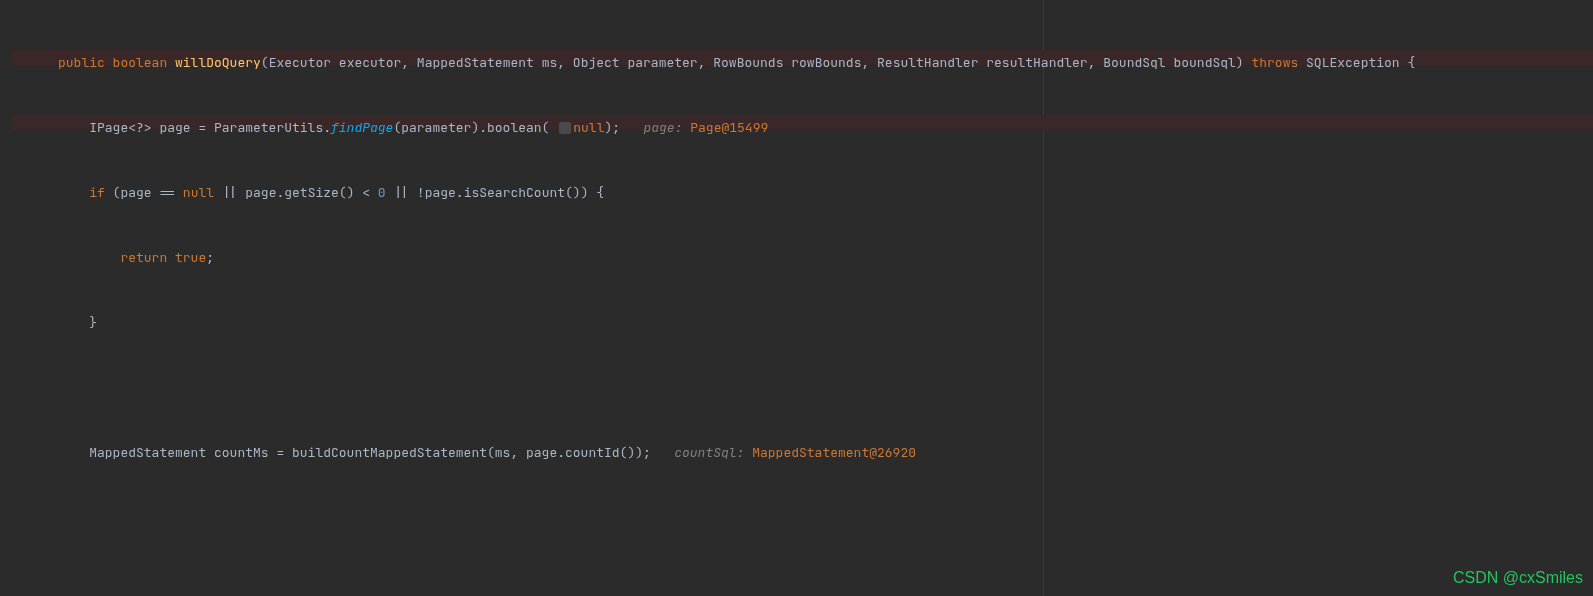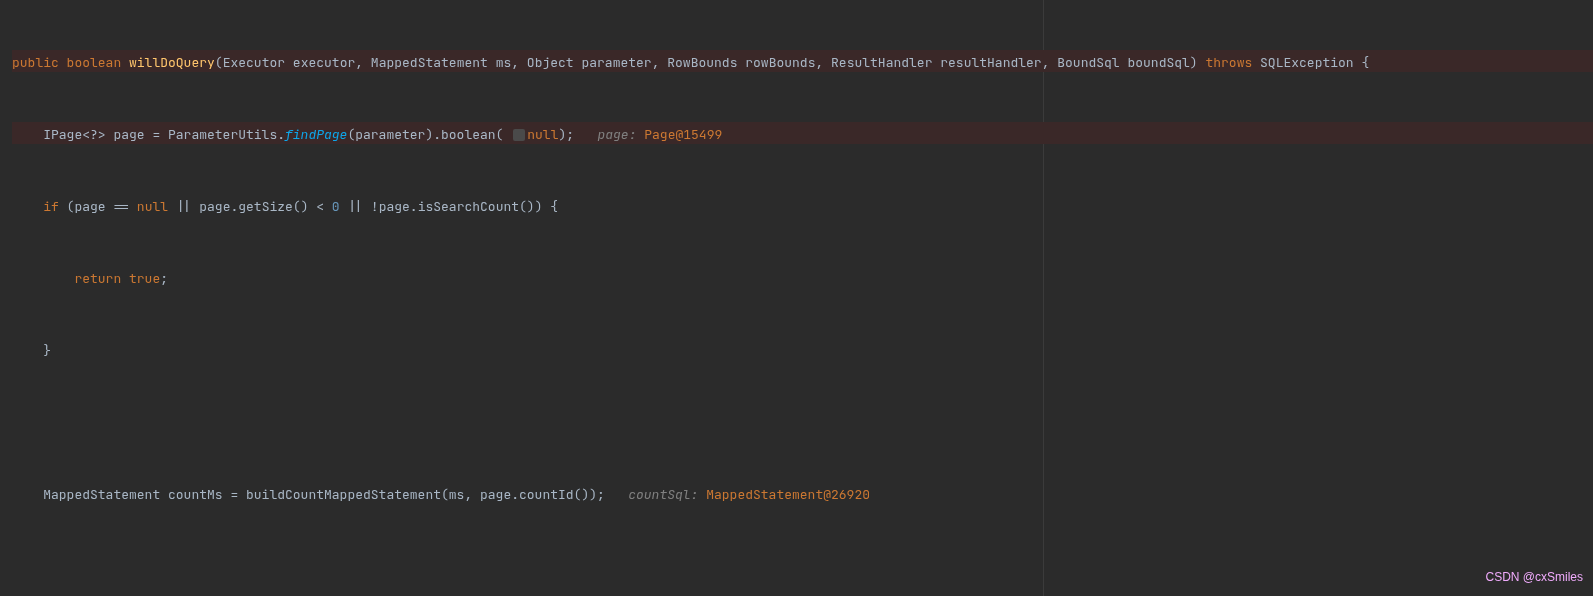--- a/index.html
+++ b/index.html
@@ -16,22 +16,23 @@
       overflow-x: auto;
       width: 1593px;
       height: 596px;
       position: relative;
     }
     .editor {
       padding-left: 12px;
       white-space: pre;
     }
     .line {
-      height: 22px;
+      height: 15px;
       position: relative;
+      padding-left: 46px;
     }
     .line-bg-highlight {
       background: #3a2828;
     }
     .kw { color: #cc7832; }
     .method-decl { color: #ffc66d; }
     .static-method { color: #0ea5e9; font-style: italic; }
     .num { color: #6897bb; }
     .comment { color: #808080; font-style: italic; }
     .debug-val { color: #cc7832; }
@@ -49,23 +50,23 @@
       left: 1043px;
       top: 0;
       width: 1px;
       height: 100%;
       background: #3b3b3b;
     }
     .watermark {
       position: absolute;
       right: 10px;
       bottom: 6px;
-      color: #f0abfc;
+      color: #22c55e;
       font-family: sans-serif;
-      font-size: 12px;
+      font-size: 16px;
       margin-left: 24px;
     }
   </style>
 </head>
 <body>
 
 <div class="vline"></div>
 
 <div class="editor">
   <div class="line line-bg-highlight"><span class="kw">public boolean </span><span class="method-decl">willDoQuery</span><span>(Executor executor, MappedStatement ms, Object parameter, RowBounds rowBounds, ResultHandler resultHandler, BoundSql boundSql) </span><span class="kw">throws</span><span> SQLException {</span></div>

